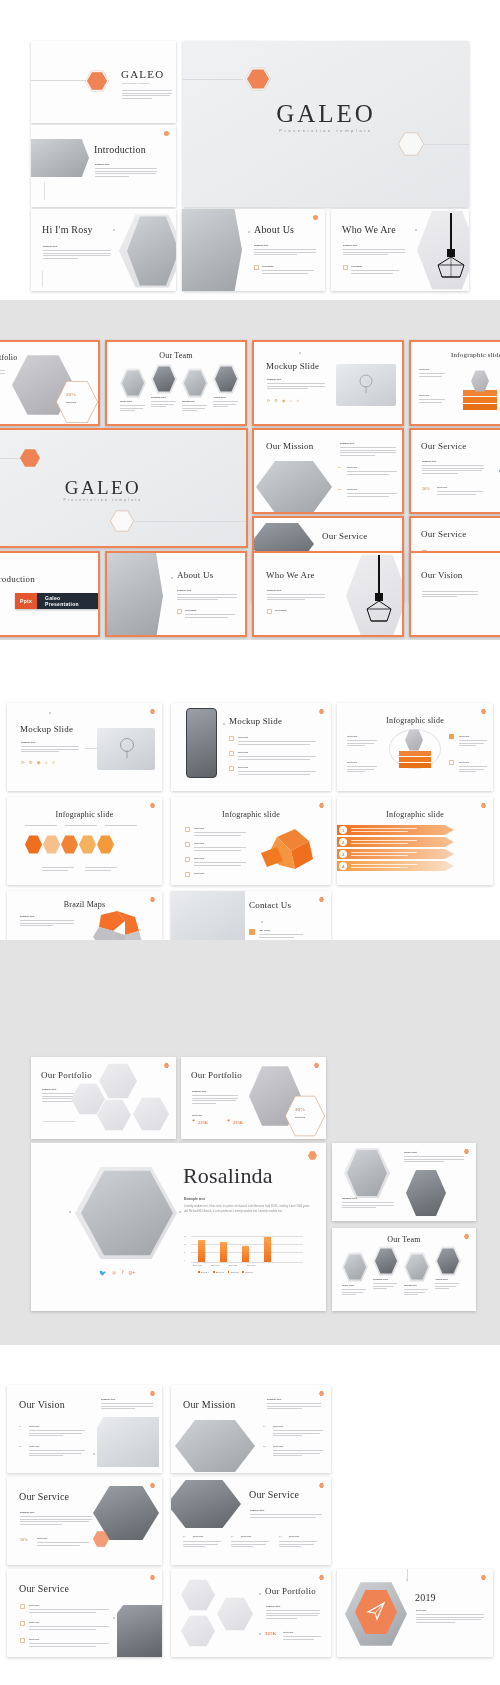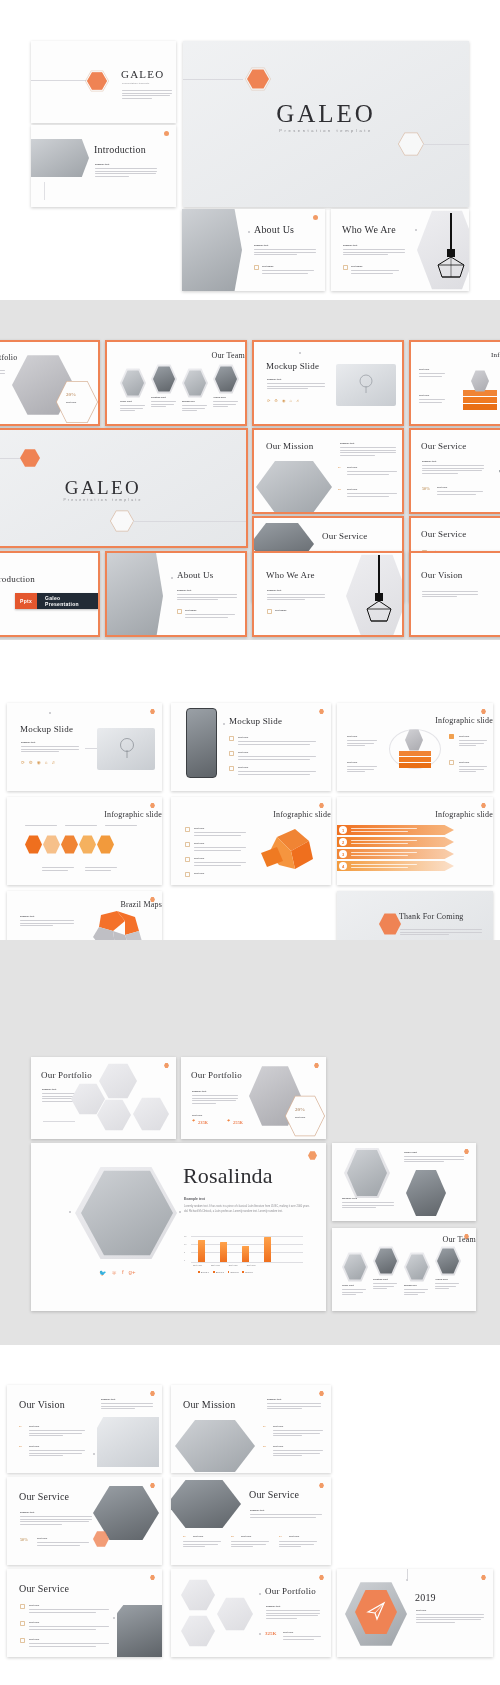--- a/index.html
+++ b/index.html
@@ -27,21 +27,21 @@
   .slide.framed { border:2px solid #ef8354; }
 
   
   .ttl {
     font-family:"Liberation Serif", serif;
     color:#2f2f33;
     letter-spacing:.2px;
     white-space:nowrap;
     line-height:1;
   }
-  .ttl.c { text-align:right; }
+  .ttl.c { text-align:center; }
   .sub { font-size:2.4px; color:#8d8d92; letter-spacing:.2px;}
   .lbl { font-size:2.3px; font-weight:bold; color:#5a5a5f;}
 
   
   .lines { display:flex; flex-direction:column; gap:1.6px; }
   .lines i { display:block; height:1.1px; background:#cfcfd4; border-radius:1px; }
 
   
   .hex {
     position:absolute;
@@ -185,20 +185,34 @@
     <div class="photo light" style="left:0;top:0;width:286px;height:166px;opacity:.35;"></div>
     <div class="rule" style="left:0;top:38px;width:60px;"></div>
     <div class="hexout" style="left:62px;top:26px;width:26px;height:24px;opacity:.5;"></div>
     <div class="hex" style="left:64px;top:28px;width:22px;height:20px;"></div>
     <div class="ttl" style="position:absolute;left:0;right:0;text-align:center;top:60px;font-size:25px;letter-spacing:3px;">GALEO</div>
     <div class="sub" style="position:absolute;left:0;right:0;text-align:center;top:87px;font-size:4px;letter-spacing:2.6px;">Presentation template</div>
     <div class="hexout" style="left:215px;top:91px;width:26px;height:24px;opacity:.75;"></div>
     <div class="rule" style="left:240px;top:103px;width:48px;"></div>
   </div>
 
+  <div class="slide" style="left:31px;top:209px;width:145px;height:82px;">
+    <div class="ttl" style="position:absolute;left:11px;top:16px;font-size:10px;">Hi I'm Rosy</div>
+    <div class="lbl" style="position:absolute;left:12px;top:36px;">Example text</div>
+    <div class="lines" style="position:absolute;left:12px;top:41px;width:68px;">
+      <i style="width:100%"></i>
+        <i style="width:100%"></i>
+        <i style="width:98%"></i>
+        <i style="width:52%"></i>
+    </div>
+    <div class="hexlite" style="left:88px;top:4px;width:66px;height:76px;"></div>
+    <div class="photo hex" style="left:96px;top:6px;width:52px;height:72px;"></div>
+    <div class="dot" style="left:82px;top:20px;"></div>
+    <div class="vrule" style="left:11px;top:62px;height:16px;"></div>
+  </div>
 
   <div class="slide" style="left:182px;top:209px;width:143px;height:82px;">
     <div class="photo arrowL" style="left:-2px;top:0;width:62px;height:82px;"></div>
     <div class="cbadge" style="right:7px;top:6px;"></div>
     <div class="dot" style="left:66px;top:22px;"></div>
     <div class="ttl" style="position:absolute;left:72px;top:16px;font-size:10px;">About Us</div>
     <div class="lbl" style="position:absolute;left:72px;top:35px;">Example text</div>
     <div class="lines" style="position:absolute;left:72px;top:40px;width:62px;">
       <i style="width:100%"></i>
         <i style="width:100%"></i>
@@ -694,31 +708,41 @@
       <polygon points="18,38 32,36 34,44 24,50 16,46" fill="#c6c6cb"></polygon>
     </svg>
     <svg style="position:absolute;left:13px;top:46px;" width="60" height="26" viewBox="0 0 60 26">
       <polyline points="0,20 10,12 20,16 30,6 40,10 50,4 60,8" fill="none" stroke="#e6c7a2" stroke-width=".9"></polyline>
       <polyline points="0,24 10,18 20,20 30,12 40,16 50,10 60,14" fill="none" stroke="#f0a463" stroke-width=".9"></polyline>
       <polyline points="0,16 10,20 20,10 30,18 40,8 50,14 60,5" fill="none" stroke="#dab48e" stroke-width=".9"></polyline>
     </svg>
     <div class="axis" style="left:13px;top:73px;width:60px;height:.5px;"></div>
   </div>
 
-
-  <div class="slide" style="left:337px;top:891px;width:156px;height:88px;background:#f2f3f4;">
-    <div class="photo light" style="left:0;top:0;width:156px;height:88px;opacity:.45;"></div>
-    <div class="hex" style="left:42px;top:22px;width:22px;height:22px;"></div>
-    <div class="ttl" style="position:absolute;left:62px;top:22px;font-size:8px;">Thank For Coming</div>
-    <div class="lines" style="position:absolute;left:63px;top:38px;width:82px;">
-        <i style="width:100%"></i>
-        <i style="width:100%"></i>
-        <i style="width:60%"></i>
-      </div>
-  </div>
+  <div class="slide" style="left:171px;top:891px;width:160px;height:88px;">
+    <div class="cbadge hexmark" style="right:7px;top:6px;"></div>
+    <div class="photo light" style="left:0;top:0;width:74px;height:88px;"></div>
+    <div class="ttl" style="position:absolute;left:78px;top:10px;font-size:9px;">Contact Us</div>
+    <div class="dot" style="left:90px;top:30px;"></div>
+    <div class="ibox fill" style="left:78px;top:38px;width:6px;height:6px;"></div>
+    <div class="lbl" style="position:absolute;left:88px;top:38px;">Our Office</div>
+    <div class="lines" style="position:absolute;left:88px;top:43px;width:44px;">
+        <i style="width:100%"></i>
+        <i style="width:80%"></i>
+      </div>
+    <div class="ibox" style="left:78px;top:55px;width:6px;height:6px;"></div>
+    <div class="lbl" style="position:absolute;left:88px;top:55px;">Our Contact</div>
+    <div class="lines" style="position:absolute;left:88px;top:60px;width:44px;">
+        <i style="width:100%"></i>
+        <i style="width:80%"></i>
+      </div>
+    <div class="ibox" style="left:78px;top:70px;width:6px;height:6px;"></div>
+    <div class="lbl" style="position:absolute;left:88px;top:70px;">Our Mail</div>
+  </div>
+
 
   <div class="band grey" style="top:940px;height:280px;background:#e3e3e3;"></div>
 
   <div class="slide" style="left:31px;top:1057px;width:145px;height:82px;">
     <div class="cbadge hexmark" style="right:7px;top:6px;"></div>
     <div class="ttl" style="position:absolute;left:10px;top:14px;font-size:9px;">Our Portfolio</div>
     <div class="lbl" style="position:absolute;left:11px;top:31px;">Example text</div>
     <div class="lines" style="position:absolute;left:11px;top:36px;width:52px;">
         <i style="width:100%"></i>
         <i style="width:100%"></i>

